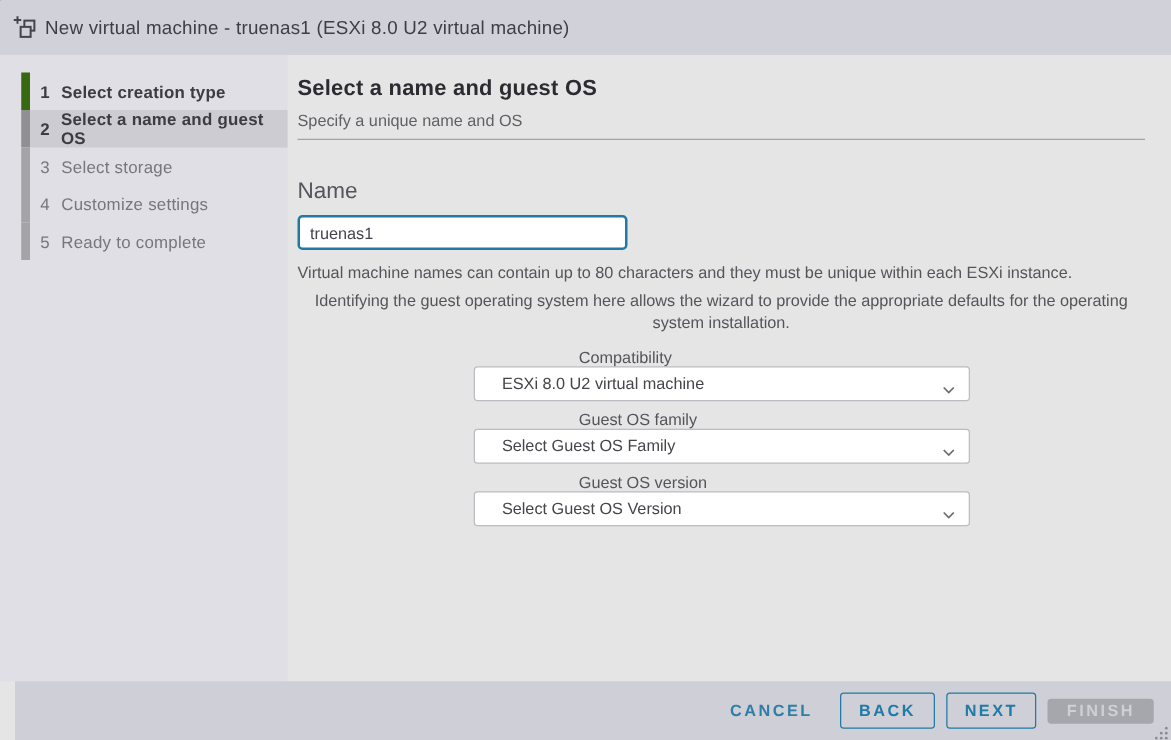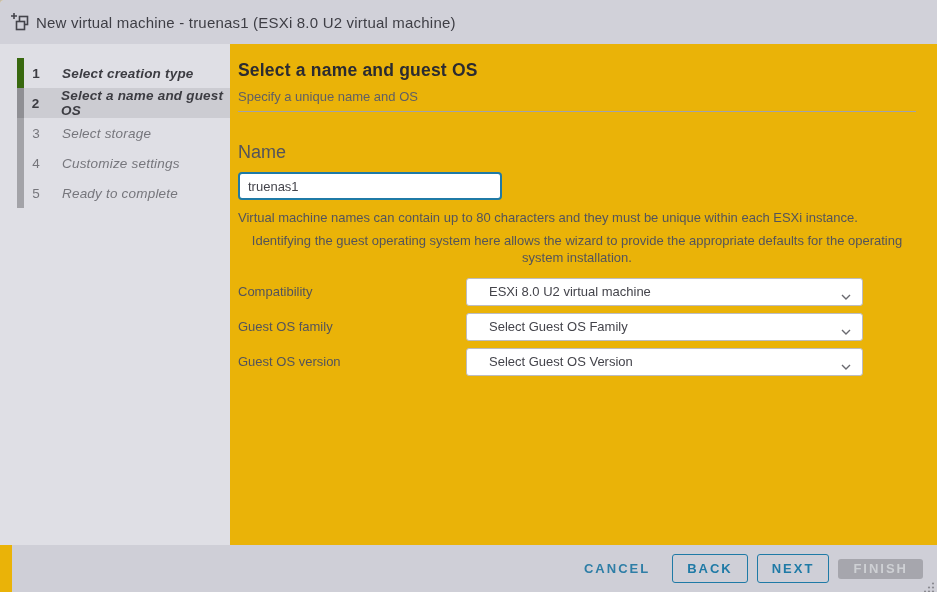--- a/index.html
+++ b/index.html
@@ -1,19 +1,19 @@
 <!DOCTYPE html>
 <html><head>
 <meta charset="utf-8">
 <style>
   * { margin:0; padding:0; box-sizing:border-box; }
   html,body { background:#b9b9c1; }
   #app {
     position:relative; width:937px; height:592px; overflow:hidden;
-    background:#eab308;
+    background:#e5e5e5;
     font-family:"Liberation Sans", sans-serif;
     color:#54545b;
     border-radius:3px 0 0 0;
   }
   
   .titlebar {
     position:absolute; top:0; left:0; right:0; height:44px;
     background:#d1d1d9; display:flex; align-items:center; padding-left:9px;
   }
   .titlebar .vm-icon { width:22px; height:22px; display:flex; align-items:center; justify-content:center; }
@@ -23,42 +23,42 @@
     position:absolute; top:44px; left:0; width:230px; height:501px;
     background:#dfdfe5; padding-top:14px;
   }
   .step { display:flex; height:30px; cursor:pointer; }
   .step .bar { width:7px; margin-left:17px; height:100%; background:#a3a3a8; flex:none; }
   .step.done .bar { background:#38680f; }
   .step.active .bar { background:#8f8f94; }
   .step .body { flex:1; display:flex; align-items:center; padding-left:7px; }
   .step.active .body { background:#ccccd2; }
   .step .num { width:10px; text-align:center; font-size:13.5px; color:#76767c; }
-  .step .label { margin-left:21px; font-size:13.5px; color:#76767c; letter-spacing:0.2px;font-style:italic; }
+  .step .label { margin-left:8px; font-size:13.5px; color:#76767c; letter-spacing:0.2px; }
   .step.done .num, .step.done .label,
   .step.active .num, .step.active .label { color:#3c3c42; font-weight:700; }
   
   .content {
     position:absolute; top:44px; left:230px; right:0; bottom:47px;
     padding:16px 21px 0 8px;
   }
   .page-heading { font-size:17.5px; font-weight:700; color:#2b2b31; letter-spacing:0.2px; }
   .page-sub { margin-top:8px; font-size:13px; color:#5f5f66; }
   .rule { margin-top:7px; border:none; border-top:1px solid #a2a2aa; height:0; }
   .field-label { margin-top:30px; font-size:18px; color:#54545b; }
   .name-input {
     display:block; margin-top:9px; width:264px; height:28px;
     border:2px solid #1f7aa6; border-radius:4px; background:#ffffff;
     padding:0 8px; font-family:"Liberation Sans", sans-serif;
     font-size:13px; color:#44444b; outline:none;
   }
   .help { margin-top:9px; font-size:13px; color:#54545b; line-height:1.35; }
   .help.second { margin-top:5px; max-width:682px;text-align:center; }
   .os-rows { margin-top:11px; }
-  .os-row { display:flex; align-items:center; margin-bottom:7px; }
+  .os-row { display:flex; align-items:center; margin-bottom:7px;flex-direction:column; }
   .os-row .row-label { width:228px; flex:none; font-size:13px; color:#54545b; }
   .select {
     position:relative; width:397px; height:28px; background:#ffffff;
     border:1px solid #bcbcc2; border-radius:3px;
     display:flex; align-items:center; padding:0 30px 0 22px;
     font-size:13px; color:#44444b; cursor:pointer;
   }
   .select .chev { position:absolute; right:11px; top:10px; }
   
   .footer {

